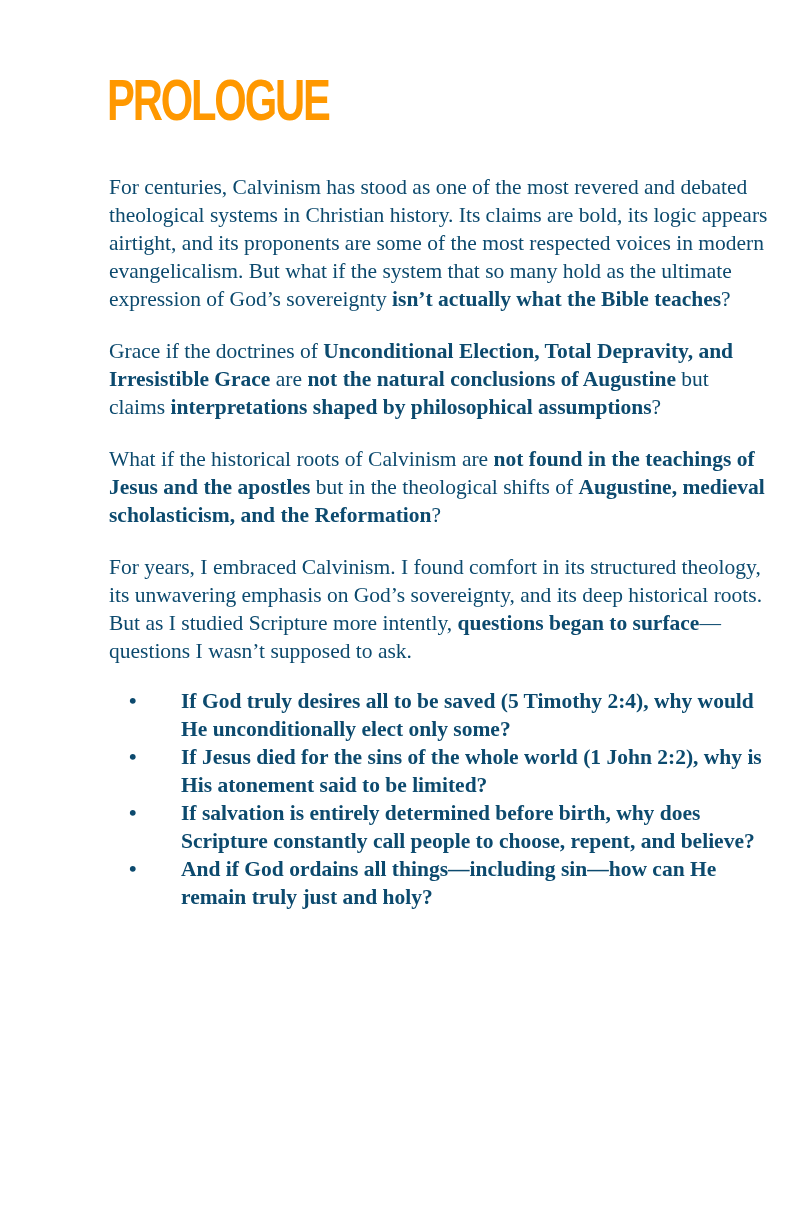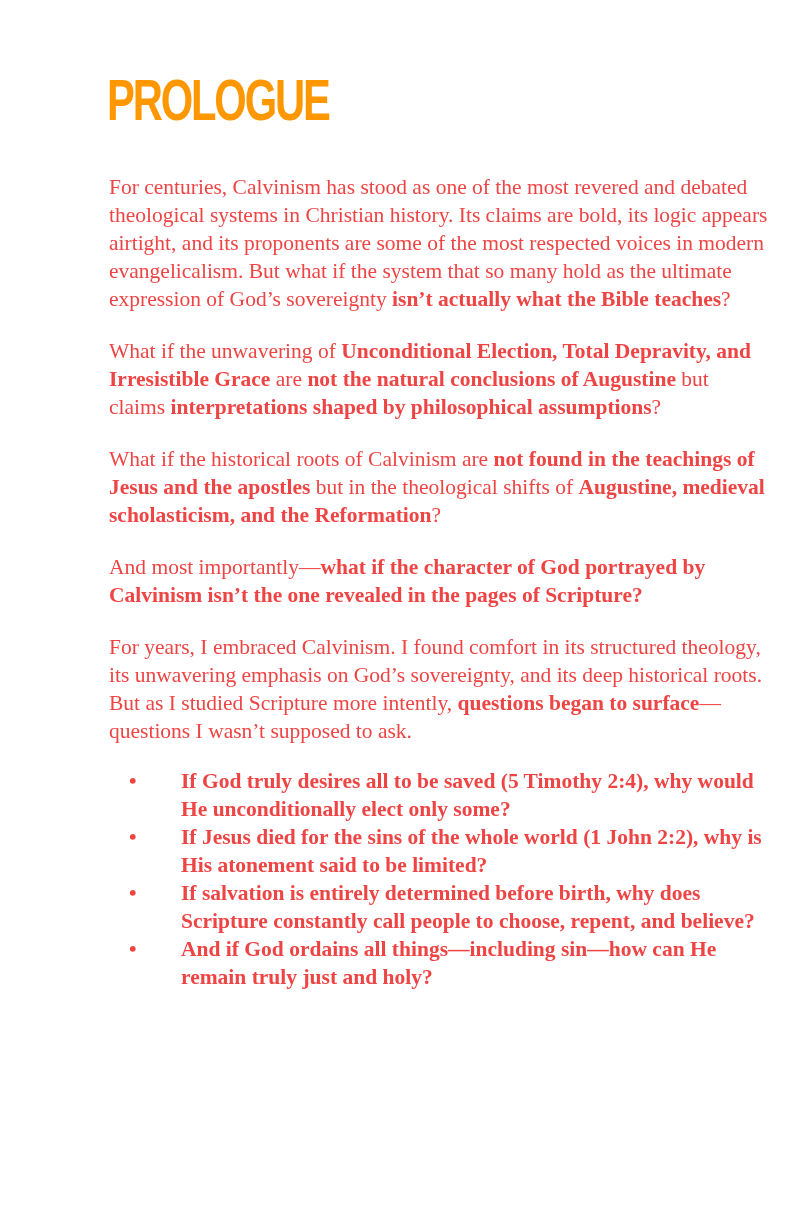--- a/index.html
+++ b/index.html
@@ -9,40 +9,39 @@
       position: absolute; left: 70px; top: 70px;
       font-family: "Liberation Sans", sans-serif;
       font-weight: 700; font-size: 58px; line-height: 60px;
       color: #FF9800; letter-spacing: -3px;
       transform: scaleX(0.72); transform-origin: left top;
       white-space: nowrap;
     }
     .body {
       position: absolute; left: 72px; top: 173px; width: 660px;
       font-family: "Liberation Serif", serif;
-      font-size: 21.5px; line-height: 28px; color: #ef4444;
+      font-size: 21.5px; line-height: 28px; color: #0c4a6e;
     }
     .body p { margin: 0 0 24px 0; }
     .body b { font-weight: 700; }
     ul.questions { list-style: none; margin: 0; padding: 0; }
     ul.questions li { position: relative; padding-left: 72px; font-weight: 700; }
     ul.questions li .bullet { position: absolute; left: 20px; top: 0; }
     .after { margin: 0 !important; }
   </style>
 </head>
 <body>
 
 <div class="page">
   <div class="title" style="color: rgb(255, 152, 0);">PROLOGUE</div>
 
   <div class="body">
     <p><span>For centuries, Calvinism has stood as one of the most revered and debated theological systems in Christian history. Its claims are bold, its logic appears airtight, and its proponents are some of the most respected voices in modern evangelicalism. But what if the system that so many hold as the ultimate expression of God’s sovereignty </span><b>isn’t actually what the Bible teaches</b><span>?</span></p>
-    <p><span>What if the unwavering of </span><b>Unconditional Election, Total Depravity, and Irresistible Grace</b><span> are </span><b>not the natural conclusions of Augustine</b><span> but claims </span><b>interpretations shaped by philosophical assumptions</b><span>?</span></p>
+    <p><span>Grace if the doctrines of </span><b>Unconditional Election, Total Depravity, and Irresistible Grace</b><span> are </span><b>not the natural conclusions of Augustine</b><span> but claims </span><b>interpretations shaped by philosophical assumptions</b><span>?</span></p>
     <p><span>What if the historical roots of Calvinism are </span><b>not found in the teachings of Jesus and the apostles</b><span> but in the theological shifts of </span><b>Augustine, medieval scholasticism, and the Reformation</b><span>?</span></p>
-    <p><span>And most importantly—</span><b>what if the character of God portrayed by Calvinism isn’t the one revealed in the pages of Scripture?</b></p>
     <p style="margin-bottom:22px"><span>For years, I embraced Calvinism. I found comfort in its structured theology, its unwavering emphasis on God’s sovereignty, and its deep historical roots. But as I studied Scripture more intently, </span><b>questions began to surface</b><span>—questions I wasn’t supposed to ask.</span></p>
 
     <ul class="questions">
       <li>
         <span class="bullet">•</span>
         <span>If God truly desires all to be saved (5 Timothy 2:4), why would He unconditionally elect only some?</span>
       </li>
       <li>
         <span class="bullet">•</span>
         <span>If Jesus died for the sins of the whole world (1 John 2:2), why is His atonement said to be limited?</span>

